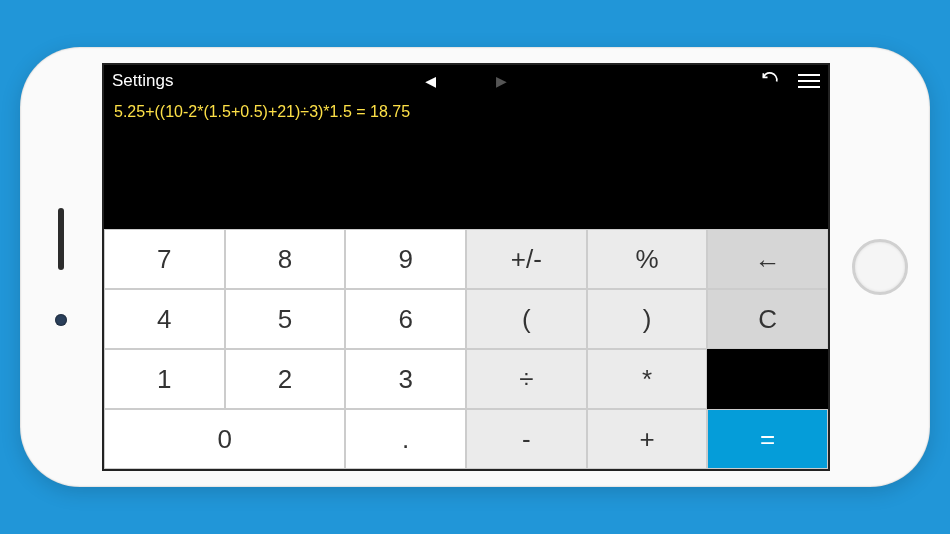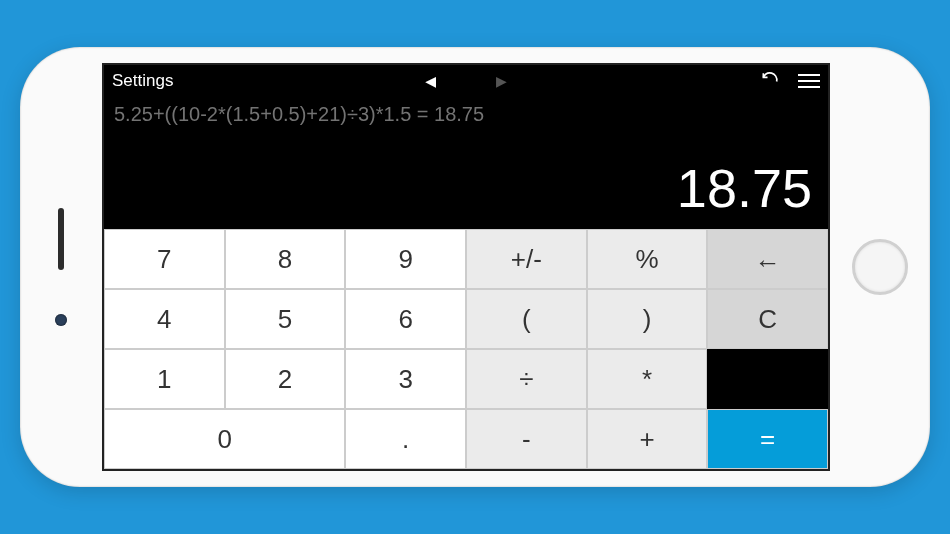--- a/index.html
+++ b/index.html
@@ -106,22 +106,22 @@
       gap: 4px;
     }
     .menu-icon span {
       display: block;
       width: 22px;
       height: 2px;
       background: #fff;
     }
     .expression {
       padding: 6px 10px 0 10px;
-      font-size: 20px;
-      color: #737373;
+      font-size: 16px;
+      color: #fde047;
     }
     .result {
       flex: 1;
       display: flex;
       align-items: flex-end;
       justify-content: flex-end;
       padding: 0 16px 10px 10px;
       font-size: 54px;
       font-weight: 300;
       color: #fff;
@@ -173,21 +173,20 @@
             </svg>
           </span>
           <span class="menu-icon">
             <span></span>
               <span></span>
               <span></span>
           </span>
         </div>
       </div>
       <div class="expression">5.25+((10-2*(1.5+0.5)+21)÷3)*1.5 = 18.75</div>
-      <div class="result">18.75</div>
     </div>
 
     <div class="keypad">
       <div class="key">7</div>
       <div class="key">8</div>
       <div class="key">9</div>
       <div class="key op1">+/-</div>
       <div class="key op1">%</div>
       <div class="key op2">←</div>
 

